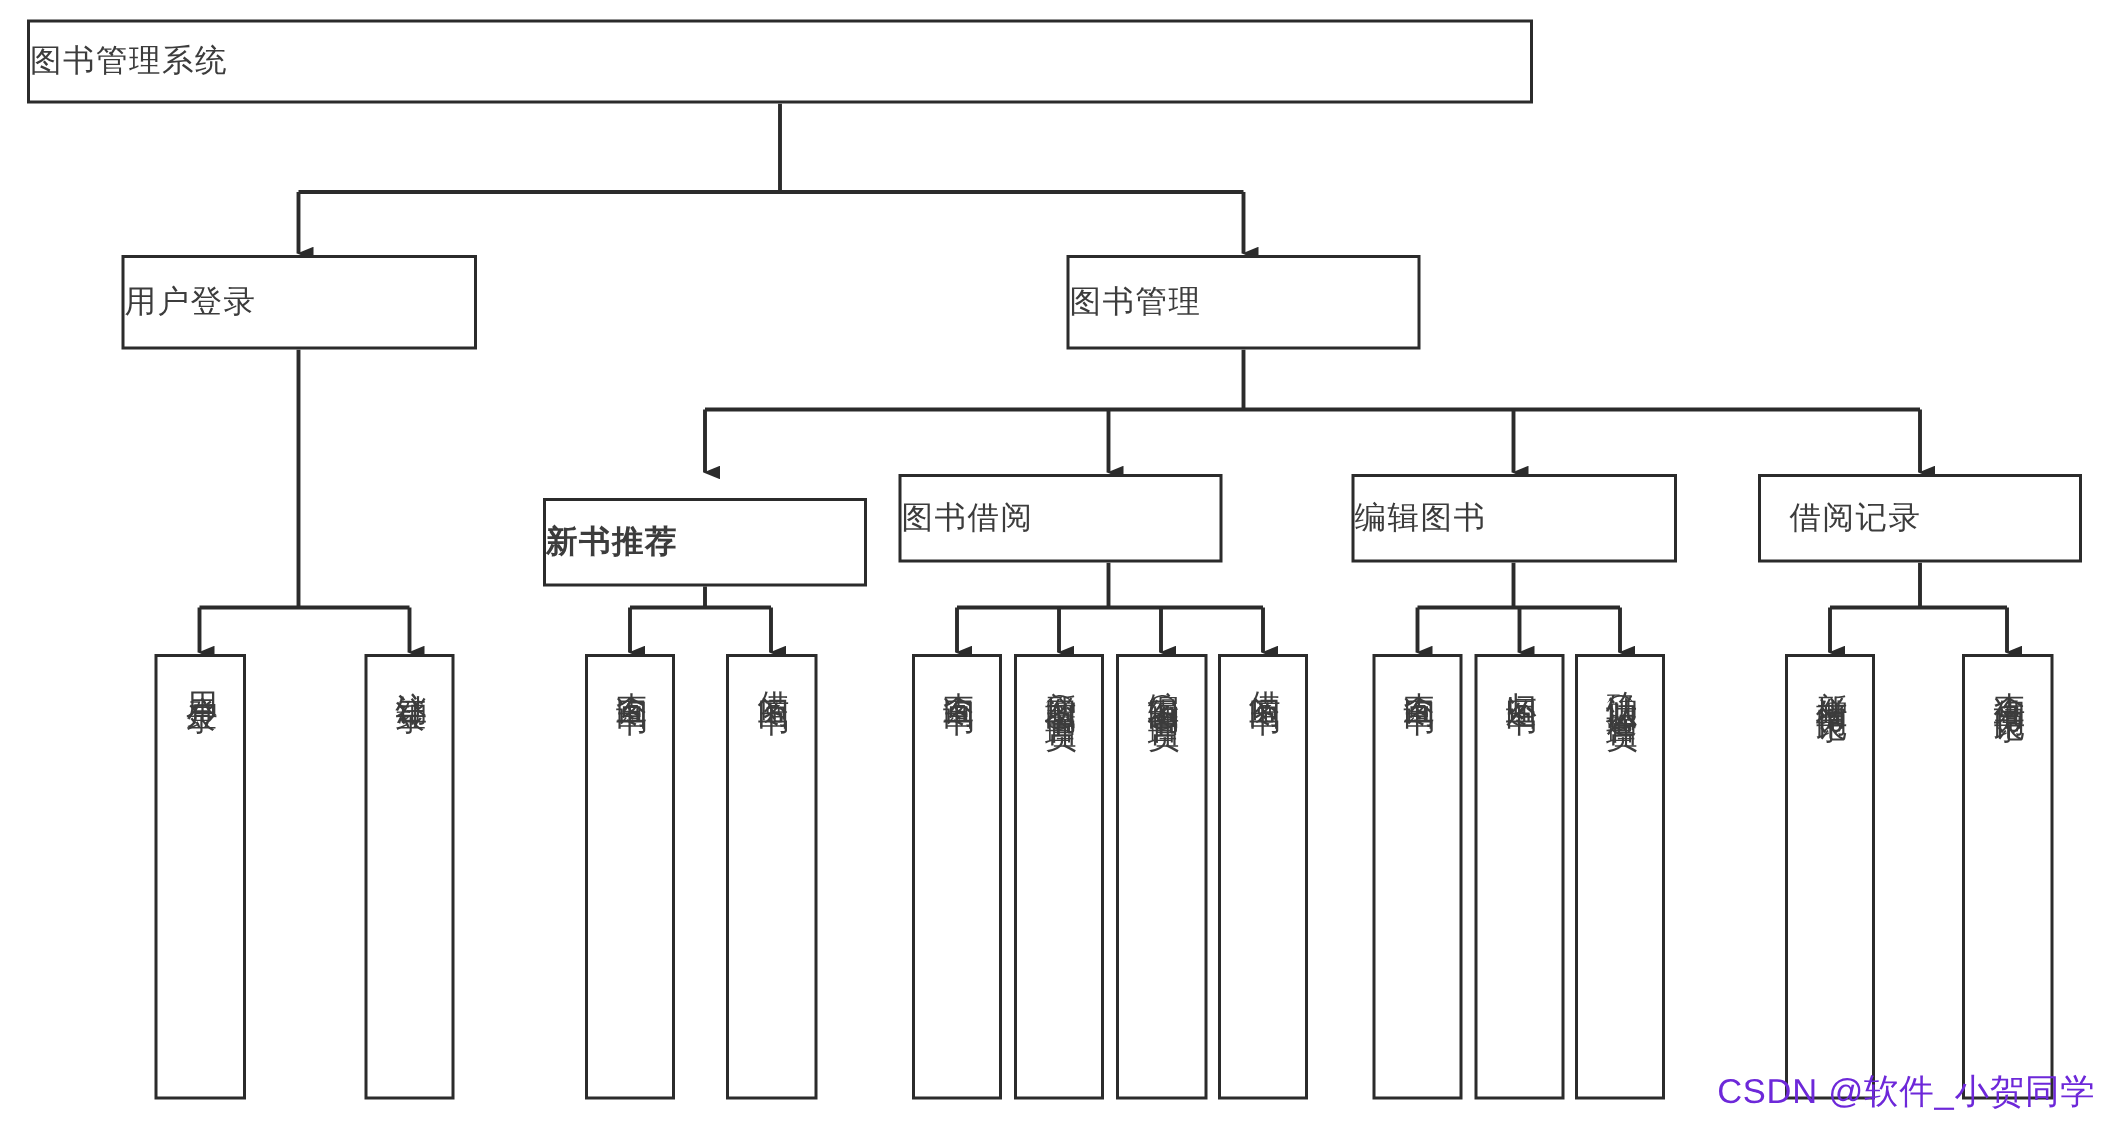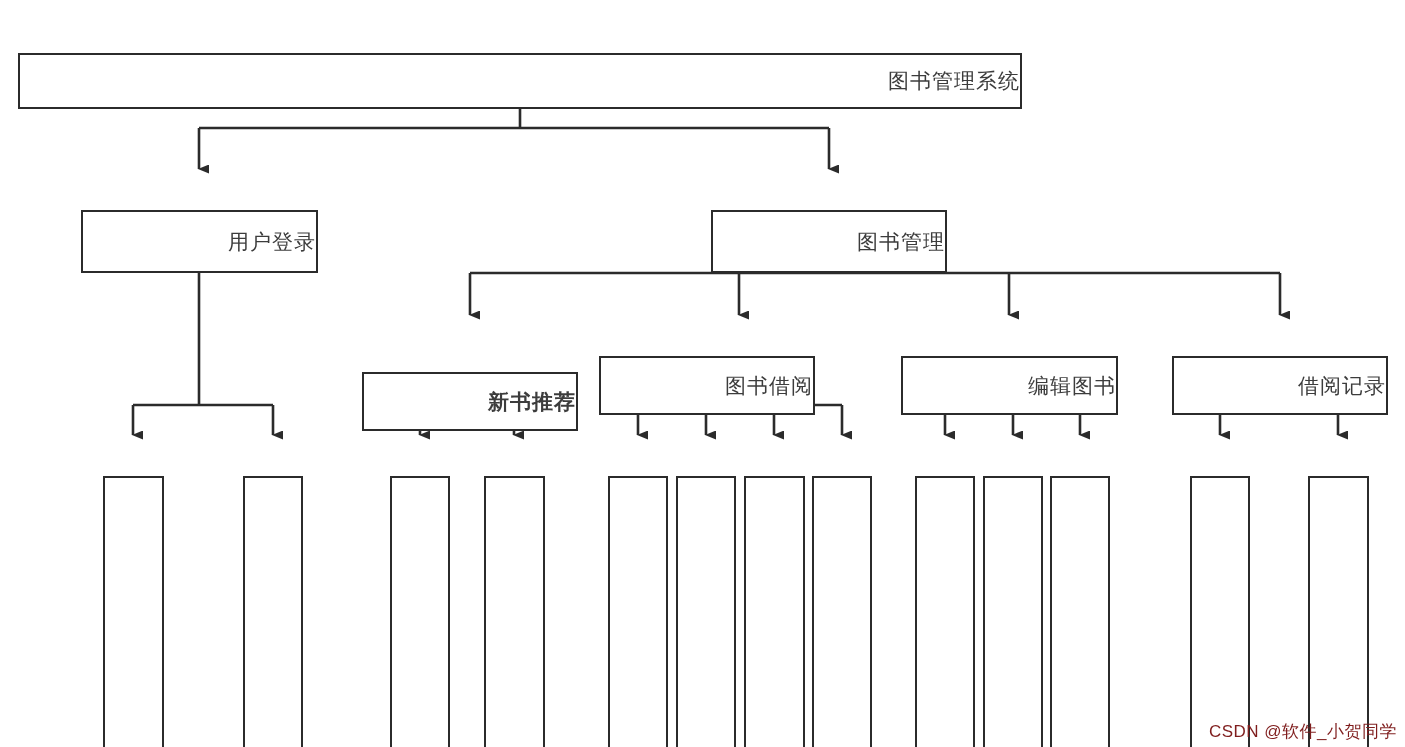--- a/index.html
+++ b/index.html
@@ -24,24 +24,23 @@
     width: 1405px;
     height: 747px;
   }
   .node-box {
     position: absolute;
     box-sizing: border-box;
     border: 2.5px solid #2b2b2b;
     background: #ffffff;
     display: flex;
     align-items: center;
-    justify-content: flex-end;
+    justify-content: flex-start;
     color: #3c3c3c;
     letter-spacing: 1px;
-    margin-top: 40px;
   }
   .node-box.horizontal {
     font-size: 21px;
     line-height: 1.2;
     writing-mode: horizontal-tb;
   }
   .node-box.vertical {
     writing-mode: vertical-rl;
     text-orientation: upright;
     font-size: 21px;
@@ -50,22 +49,22 @@
     padding: 6px 0;
   }
   .node-label {
     white-space: pre-wrap;
     text-align: center;
   }
   .watermark {
     position: absolute;
     right: 8px;
     bottom: 4px;
-    font-size: 17px;
-    color: #7f1d1d;
+    font-size: 23px;
+    color: #6d28d9;
     letter-spacing: 0.5px;
     white-space: nowrap;
     pointer-events: none;
   }
 </style>
 </head>
 <body>
 
 <div id="diagram-root">
 
@@ -124,21 +123,21 @@
       </div>
       <div class="node-box horizontal" style="left: 362px; top: 332px; width: 216px; height: 59px; font-weight: bold;">
         <span class="node-label">新书推荐</span>
       </div>
       <div class="node-box horizontal" style="left: 599px; top: 316px; width: 216px; height: 59px;">
         <span class="node-label">图书借阅</span>
       </div>
       <div class="node-box horizontal" style="left: 901px; top: 316px; width: 217px; height: 59px;">
         <span class="node-label">编辑图书</span>
       </div>
-      <div class="node-box horizontal" style="left: 1172px; top: 316px; width: 216px; height: 59px;">
+      <div class="node-box horizontal" style="left: 1172px; top: 316px; width: 216px; height: 59px; padding-left: 19px;">
         <span class="node-label">借阅记录</span>
       </div>
       <div class="node-box vertical" style="left: 103px; top: 436px; width: 61px; height: 297px;">
         <span class="node-label">用户登录</span>
       </div>
       <div class="node-box vertical" style="left: 243px; top: 436px; width: 60px; height: 297px;">
         <span class="node-label">注销登录</span>
       </div>
       <div class="node-box vertical" style="left: 390px; top: 436px; width: 60px; height: 297px;">
         <span class="node-label">查询图书</span>

